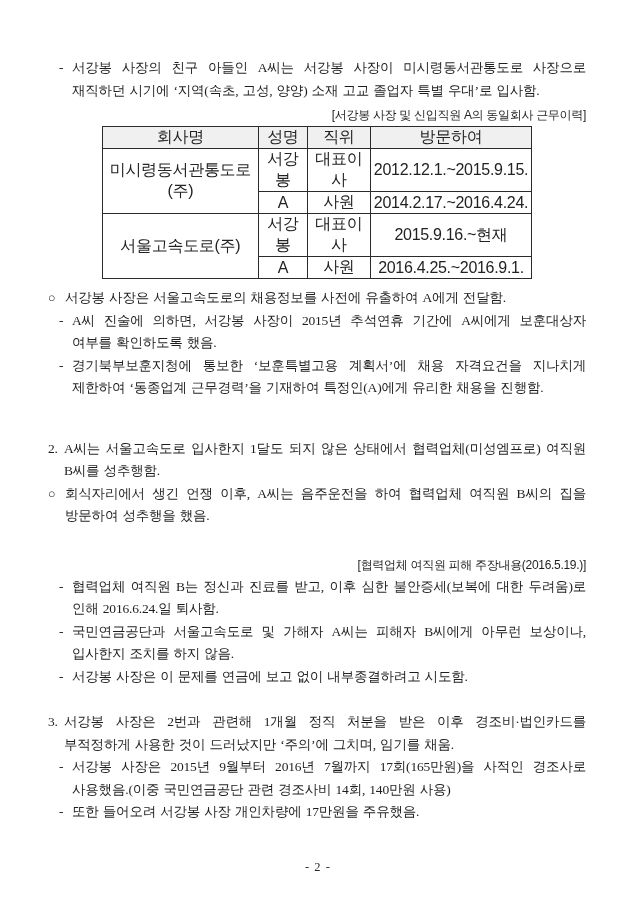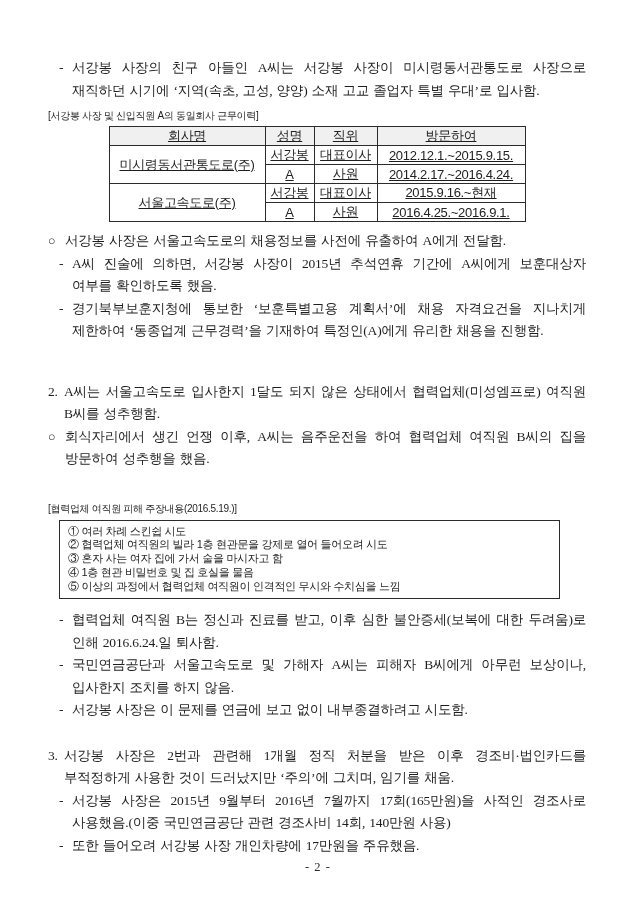--- a/index.html
+++ b/index.html
@@ -30,37 +30,36 @@
   .num-para    .marker { width:16px; }
   .dash-para   { margin-left:11px; }
   .dash-para   .marker { width:13px; }
 
   .gap-section-lg { margin-top:38px; }
   .gap-section-md { margin-top:23px; }
   .gap-sm { margin-top:8px; }
 
   
   .caption {
-    text-align:left;
+    text-align:right;
     font-family:"Liberation Sans", sans-serif;
-    font-size:10px;
+    font-size:12px;
     letter-spacing:-0.3px;
     margin:6px 0 3px 0;
     line-height:15px;
   }
 
   
   table.work-history {
     border-collapse:collapse;
     margin:0 auto;
     font-family:"Liberation Sans", sans-serif;
-    font-size:13px;
+    font-size:16px;
     letter-spacing:-0.3px;
     table-layout:fixed;
-    text-decoration:underline;
   }
   table.work-history th, table.work-history td {
     border:1px solid #2b2b2b;
     text-align:center;
     vertical-align:middle;
     height:17px;
     padding:0 3px;
     font-weight:normal;
     color:#222;
   }
@@ -165,27 +164,20 @@
       <span class="marker">2.</span>
       <span class="ptext">A씨는 서울고속도로 입사한지 1달도 되지 않은 상태에서 협력업체(미성엠프로) 여직원 B씨를 성추행함.</span>
     </div>
     <div class="para circle-para">
       <span class="marker">○</span>
       <span class="ptext">회식자리에서 생긴 언쟁 이후, A씨는 음주운전을 하여 협력업체 여직원 B씨의 집을 방문하여 성추행을 했음.</span>
     </div>
 
     <div class="caption" style="margin-top:30px;">[협력업체 여직원 피해 주장내용(2016.5.19.)]</div>
 
-    <div class="claims-box">
-      <div class="claim-line">① 여러 차례 스킨쉽 시도</div>
-      <div class="claim-line">② 협력업체 여직원의 빌라 1층 현관문을 강제로 열어 들어오려 시도</div>
-      <div class="claim-line">③ 혼자 사는 여자 집에 가서 술을 마시자고 함</div>
-      <div class="claim-line">④ 1층 현관 비밀번호 및 집 호실을 물음</div>
-      <div class="claim-line">⑤ 이상의 과정에서 협력업체 여직원이 인격적인 무시와 수치심을 느낌</div>
-    </div>
 
     <div class="para dash-para">
       <span class="marker">-</span>
       <span class="ptext">협력업체 여직원 B는 정신과 진료를 받고, 이후 심한 불안증세(보복에 대한 두려움)로 인해 2016.6.24.일 퇴사함.</span>
     </div>
     <div class="para dash-para">
       <span class="marker">-</span>
       <span class="ptext">국민연금공단과 서울고속도로 및 가해자 A씨는 피해자 B씨에게 아무런 보상이나, 입사한지 조치를 하지 않음.</span>
     </div>
     <div class="para dash-para">

